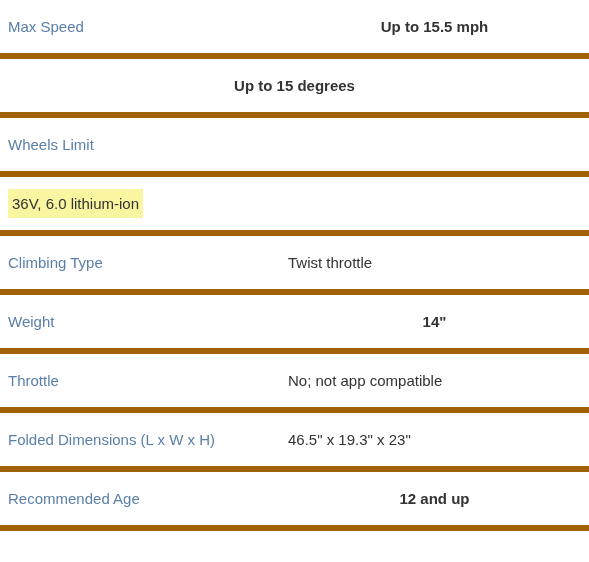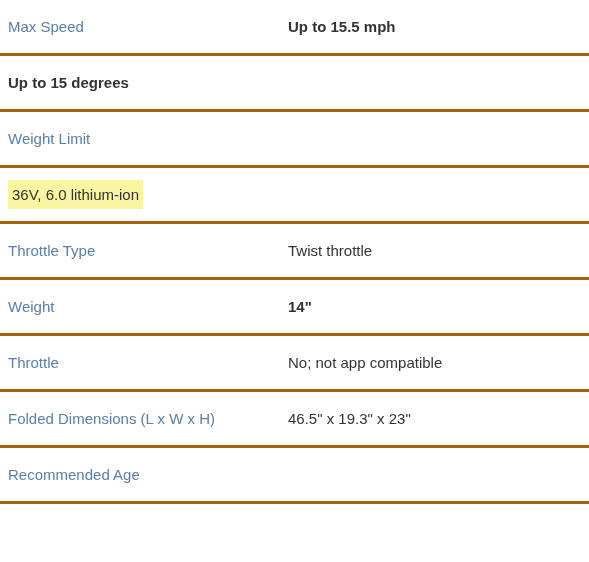--- a/index.html
+++ b/index.html
@@ -17,77 +17,79 @@
       color: #333;
     }
 
     .specs-table {
       width: 100%;
     }
 
     .spec-row {
       display: flex;
       align-items: center;
-      border-bottom: 3px solid #a16207;
+      border-bottom: 6px solid #a16207;
       padding: 18px 8px;
     }
 
     .spec-label {
       width: 280px;
       min-width: 280px;
       color: #5a7fa8;
       font-size: 15px;
       padding-right: 10px;
     }
 
     .spec-value {
       flex: 1;
       font-size: 15px;
       color: #333333;
       font-weight: 400;
     }
 
     .spec-value.bold {
       font-weight: 700;
+      text-align: center;
     }
 
     .highlight {
       background-color: #f9f5a0;
       padding: 6px 4px;
     }
   </style>
 </head>
 <body>
 
 <div class="specs-table">
     <div class="spec-row">
       <div class="spec-label">Max Speed</div>
       <div class="spec-value bold">Up to 15.5 mph</div>
     </div>
     <div class="spec-row">
       <div class="spec-value bold">Up to 15 degrees</div>
     </div>
     <div class="spec-row">
-      <div class="spec-label">Weight Limit</div>
+      <div class="spec-label">Wheels Limit</div>
     </div>
     <div class="spec-row">
       <div class="spec-value"><span class="highlight">36V, 6.0 lithium-ion</span></div>
     </div>
     <div class="spec-row">
-      <div class="spec-label">Throttle Type</div>
+      <div class="spec-label">Climbing Type</div>
       <div class="spec-value">Twist throttle</div>
     </div>
     <div class="spec-row">
       <div class="spec-label">Weight</div>
       <div class="spec-value bold">14"</div>
     </div>
     <div class="spec-row">
       <div class="spec-label">Throttle</div>
       <div class="spec-value">No; not app compatible</div>
     </div>
     <div class="spec-row">
       <div class="spec-label">Folded Dimensions (L x W x H)</div>
       <div class="spec-value">46.5" x 19.3" x 23"</div>
     </div>
     <div class="spec-row">
       <div class="spec-label">Recommended Age</div>
+      <div class="spec-value bold">12 and up</div>
     </div>
   </div>
 
 </body></html>

